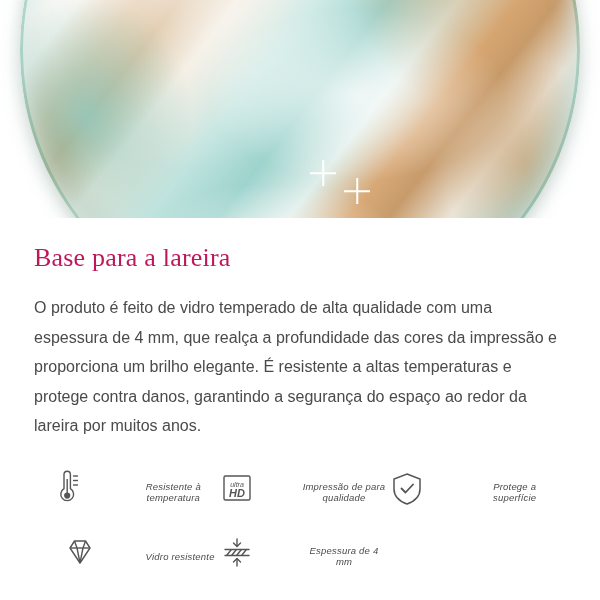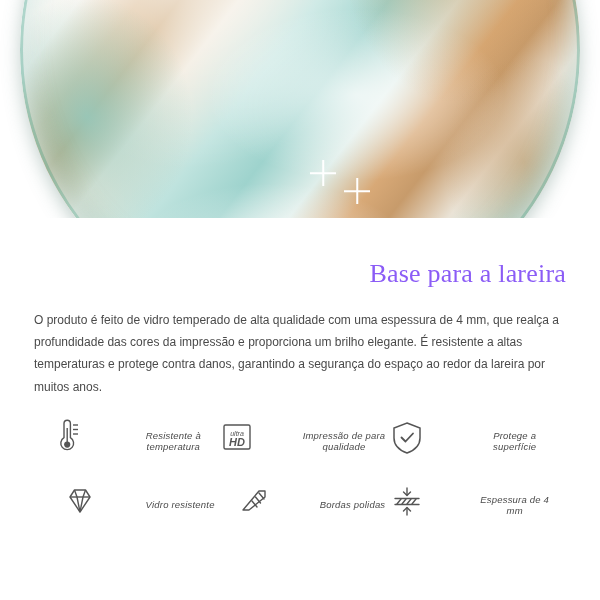--- a/index.html
+++ b/index.html
@@ -95,32 +95,31 @@
 
   
   .content {
     padding: 22px 34px 0 34px;
   }
   h1.title {
     font-family: "Liberation Serif", serif;
     font-weight: 400;
     font-size: 26px;
     line-height: 1.35;
-    color: #8b5cf6;
-    margin: 16px 0 18px 0;
+    color: #be185d;
+    margin: 0 0 18px 0;
     letter-spacing: 0.2px;
-    text-align: right;
   }
   h1.title .line2 { display: block; }
 
   p.desc {
-    font-size: 12px;
+    font-size: 16px;
     line-height: 1.85;
     color: #4a4a4a;
-    margin: 0 0 12px 0;
+    margin: 0 0 20px 0;
     max-width: 540px;
   }
 
   
   .features {
     display: grid;
     grid-template-columns: repeat(3, 1fr);
     row-gap: 18px;
     column-gap: 0;
     padding: 4px 10px 0 10px;
@@ -208,31 +207,20 @@
         <svg width="44" height="44" viewBox="0 0 44 44" fill="none" stroke="#555" stroke-width="1.4" stroke-linejoin="round">
           <path d="M12 18 L22 33 L32 18 L27.5 11 H16.5 Z"></path>
           <path d="M12 18 H32"></path>
           <path d="M16.5 11 L19 18 L22 33"></path>
           <path d="M27.5 11 L25 18 L22 33"></path>
         </svg>
       </div>
       <div class="feature-label">Vidro resistente</div>
     </div>
 
-    <div class="feature">
-      <div class="feature-icon">
-        <svg width="44" height="44" viewBox="0 0 44 44" fill="none" stroke="#555" stroke-width="1.4" stroke-linecap="round">
-          <path d="M11 31 L27 12 L33 12 L33 18 L17 31 Z" stroke-linejoin="round"></path>
-          <line x1="20" y1="22" x2="25" y2="28"></line>
-          <line x1="23.5" y1="18" x2="28.5" y2="24"></line>
-          <line x1="27" y1="14" x2="32" y2="20"></line>
-        </svg>
-      </div>
-      <div class="feature-label">Bordas polidas</div>
-    </div>
 
     <div class="feature">
       <div class="feature-icon">
         <svg width="44" height="44" viewBox="0 0 44 44" fill="none" stroke="#555" stroke-width="1.4" stroke-linecap="round">
           <line x1="22" y1="9" x2="22" y2="16"></line>
           <path d="M18.5 13 L22 16.5 L25.5 13" stroke-linejoin="round"></path>
           <line x1="10" y1="19.5" x2="34" y2="19.5"></line>
           <line x1="10" y1="25.5" x2="34" y2="25.5"></line>
           <line x1="12" y1="25" x2="16" y2="20"></line>
           <line x1="17" y1="25" x2="21" y2="20"></line>

